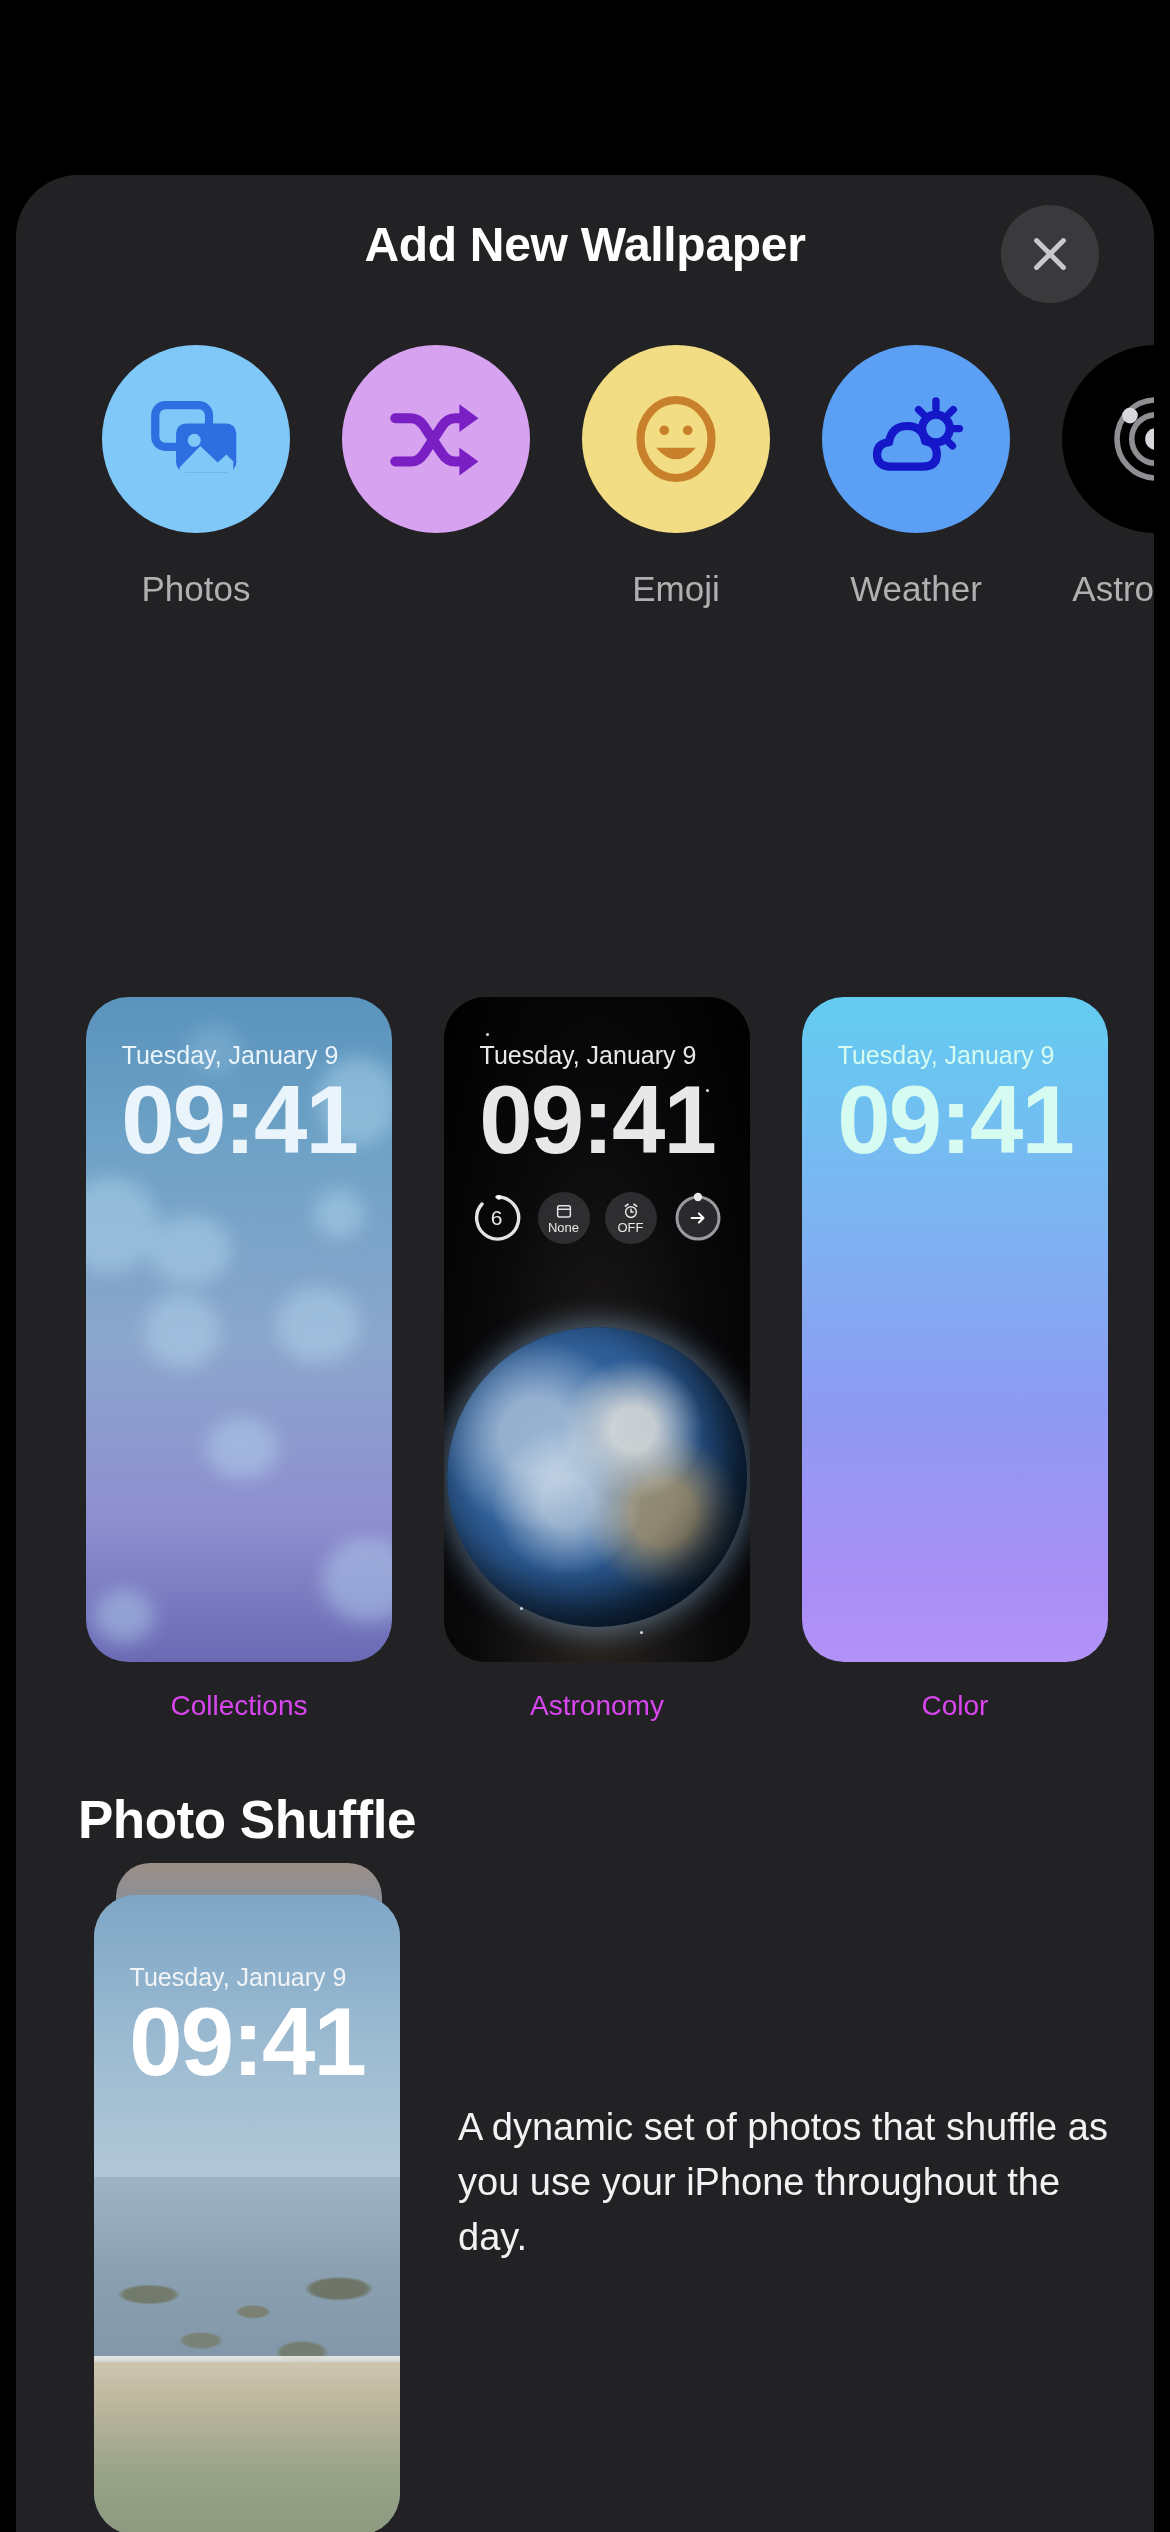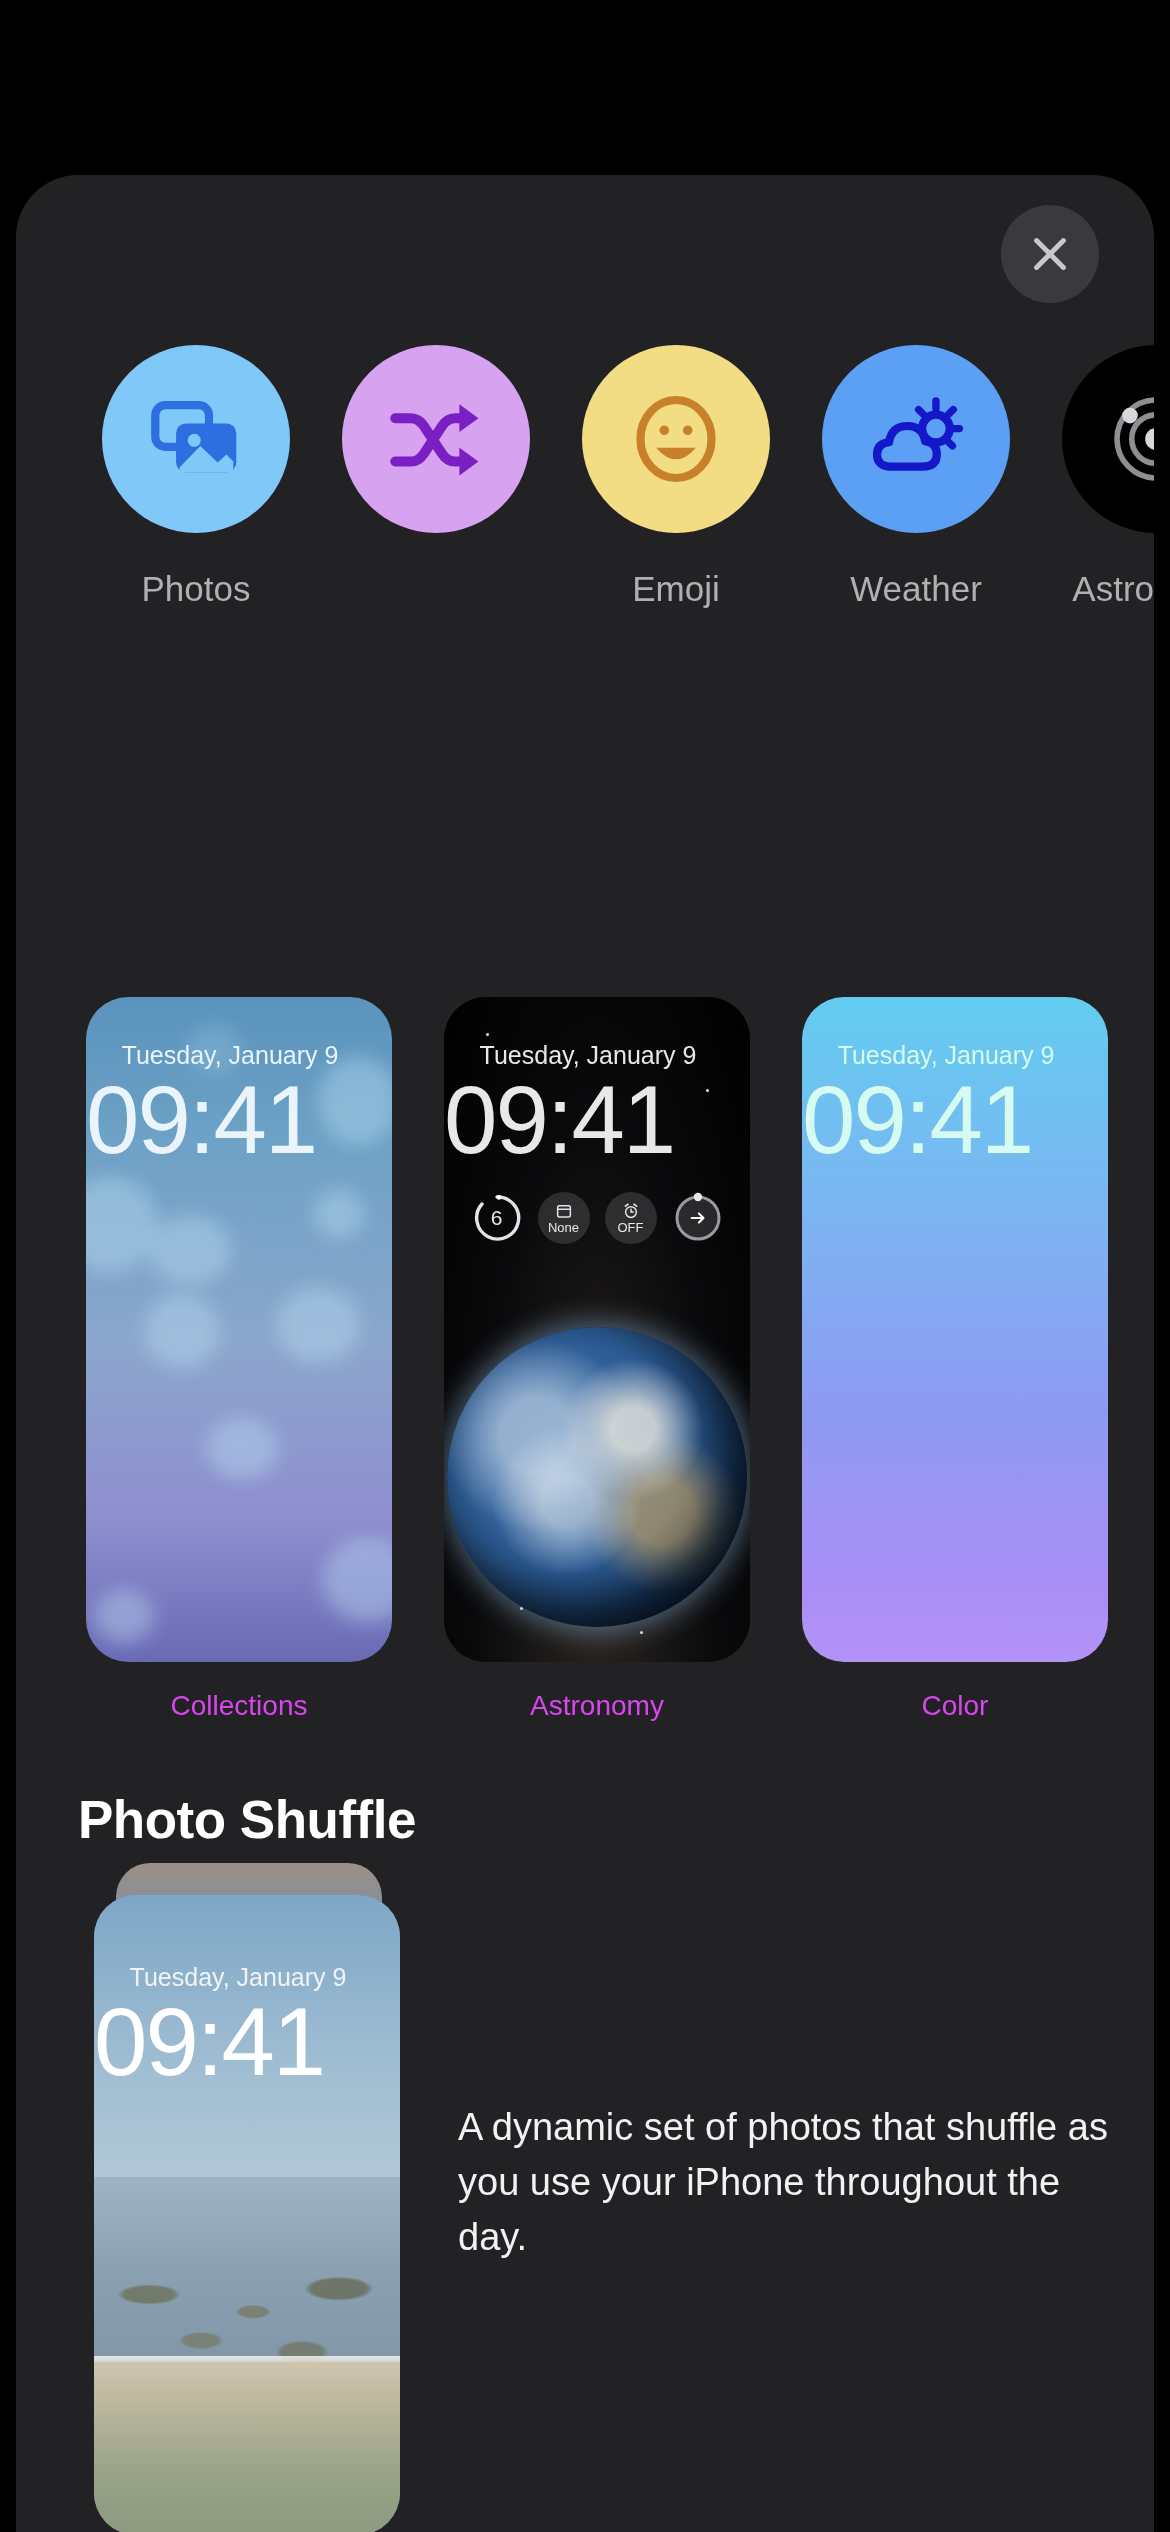--- a/index.html
+++ b/index.html
@@ -82,21 +82,21 @@
     margin-top:28px; font-size:28px; color:#d946ef; text-align:center;
   }
 
   
   .lock-date {
     position:absolute; left:0; right:18px; top:44px;
     text-align:center; font-size:25px; font-weight:500;
   }
   .lock-time {
     position:absolute; left:0; right:0; top:68px;
-    font-size:96px; font-weight:400;
+    text-align:center; font-size:96px; font-weight:700;
     letter-spacing:-2px;
   }
 
   
   .bg-collections {
     position:absolute; inset:0;
     background:linear-gradient(180deg,#5a93bd 0%,#6ea2c6 22%,#8ba6cc 52%,#8f8fd0 78%,#6a6ab5 100%);
   }
   .bokeh { position:absolute; border-radius:50%; background:rgba(190,225,245,.40); filter:blur(9px); }
 
@@ -168,20 +168,21 @@
   }
 </style>
 </head>
 <body>
 
 <div id="screen">
 
   <div id="sheet">
 
     <div class="header">
+      <div class="sheet-title">Add New Wallpaper</div>
       <button class="close-btn">
         <svg viewBox="0 0 24 24">
           <path d="M5 5 L19 19 M19 5 L5 19" stroke="#c7c7cc" stroke-width="2.6" stroke-linecap="round" fill="none"></path>
         </svg>
       </button>
     </div>
 
     <div class="cat-row">
 
       <div class="cat-item">

